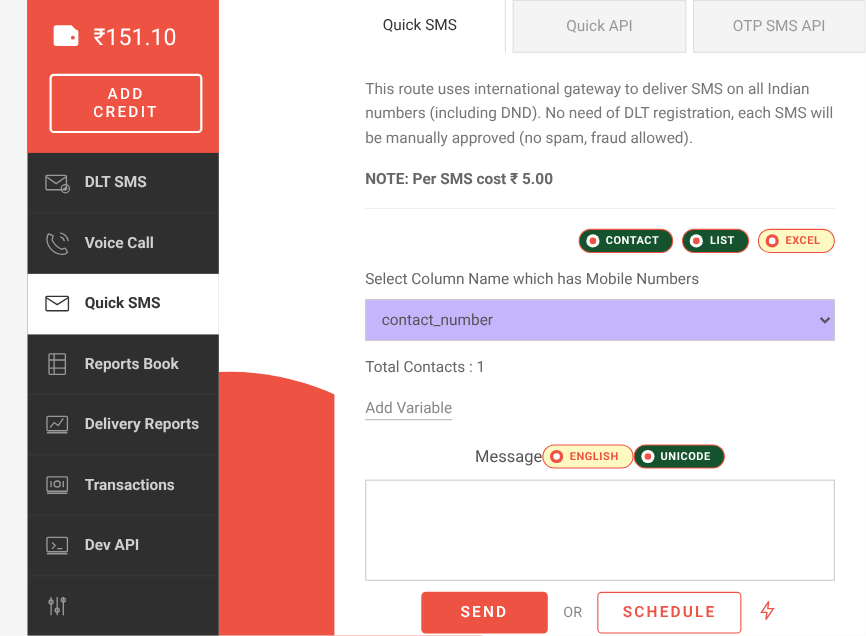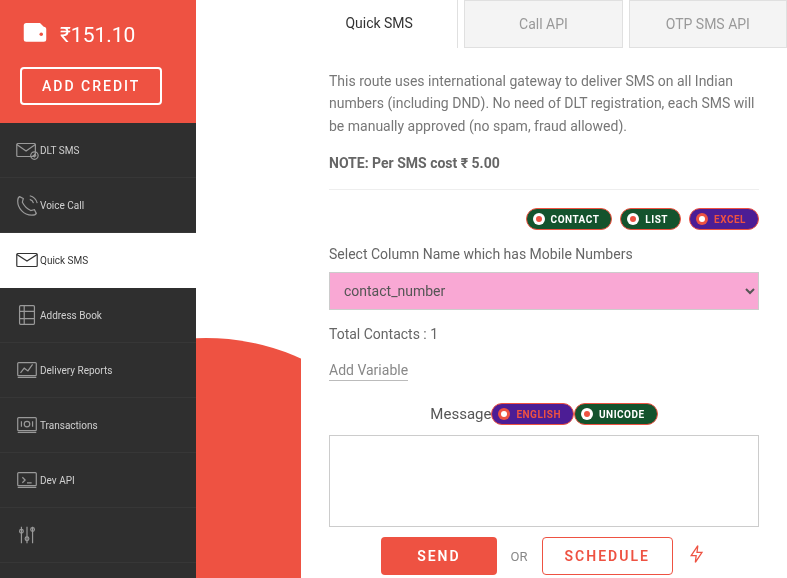--- a/index.html
+++ b/index.html
@@ -1,27 +1,27 @@
 <!DOCTYPE html>
 <html><head>
 <meta charset="utf-8">
 <style>
 * { margin: 0; padding: 0; box-sizing: border-box; font-family: -apple-system, BlinkMacSystemFont, "Segoe UI", Roboto, Arial, sans-serif; }
 body { background: #f5f5f5; width: 787px; height: 578px; overflow: hidden; position: relative; }
 .container { display: flex; height: 100%; }
 
-.sidebar { width: 196px; background: #2f2f2f; display: flex; flex-direction: column; flex-shrink: 0; }
+.sidebar { width: 174px; background: #2f2f2f; display: flex; flex-direction: column; flex-shrink: 0; margin-left: 25px; }
 .wallet-section { background: #ee5242; padding: 18px 15px 18px 20px; }
 .balance-row { display: flex; align-items: center; gap: 10px; margin-bottom: 15px; }
 .wallet-icon svg { width: 30px; height: 30px; fill: #fff; }
 .balance-text { color: #fff; font-size: 21px; font-weight: 400; }
 .add-credit-btn { border: 2px solid #fff; color: #fff; background: transparent; padding: 9px 20px; font-size: 14px; letter-spacing: 2px; border-radius: 4px; cursor: pointer; font-weight: 500; }
 
 .nav-list { list-style: none; flex: 1; }
-.nav-item { display: flex; align-items: center; gap: 0; padding: 14px 14px; color: #d0d0d0; font-size: 10px; cursor: pointer; border-bottom: 1px solid rgba(255,255,255,0.04); }
+.nav-item { display: flex; align-items: center; gap: 12px; padding: 14px 14px; color: #d0d0d0; font-size: 14px; cursor: pointer; border-bottom: 1px solid rgba(255,255,255,0.04); font-weight: bold; }
 .nav-item.active { background: #fff; color: #333; }
 .nav-icon { width: 26px; height: 26px; display: flex; align-items: center; justify-content: center; flex-shrink: 0; }
 .nav-icon svg { width: 26px; height: 26px; stroke: #999; fill: none; stroke-width: 1.3; }
 .nav-item.active .nav-icon svg { stroke: #333; }
 
 .main-area { flex: 1; position: relative; background: #fff; overflow: hidden; }
 .red-circle { position: absolute; left: -220px; bottom: -220px; width: 460px; height: 460px; border-radius: 50%; background: #ee5242; z-index: 0; }
 .content-card { position: relative; z-index: 1; background: #fff; margin-left: 105px; margin-right: 0; height: 100%; overflow: hidden; }
 
 .tabs-row { display: flex; }
@@ -29,29 +29,29 @@
 .tab.active { background: #fff; color: #333; border-bottom: none; border-top: none; border-left: none; }
 .tab + .tab { margin-left: 6px; }
 
 .panel-body { padding: 22px 28px 10px 28px; }
 .route-desc { color: #777; font-size: 14px; line-height: 1.6; margin-bottom: 18px; }
 .note-line { color: #666; font-size: 14px; font-weight: 700; margin-bottom: 18px; }
 .divider { border: none; border-top: 1px solid #eee; margin-bottom: 18px; }
 
 .pill-row { display: flex; gap: 8px; justify-content: flex-end; margin-bottom: 16px; }
 .pill { display: inline-flex; align-items: center; gap: 6px; background: #14532d; color: #fff; font-size: 10px; font-weight: 700; letter-spacing: 0.5px; padding: 4px 12px 4px 6px; border-radius: 12px; border: 1px solid #ee5242; cursor: pointer; }
-.pill.outline { background: #4c1d95; color: #ee5242; }
+.pill.outline { background: #fef9c3; color: #ee5242; }
 .radio-dot { width: 12px; height: 12px; border-radius: 50%; background: #fff; display: inline-block; }
 .pill.outline .radio-dot { background: #ee5242; position: relative; }
 .pill.outline .radio-dot::after { content:""; position:absolute; inset:3px; background:#fff; border-radius:50%; }
 .pill:not(.outline) .radio-dot { position: relative; }
 .pill:not(.outline) .radio-dot::after { content:""; position:absolute; inset:3px; background:#ee5242; border-radius:50%; }
 
 .field-label { color: #666; font-size: 14px; margin-bottom: 10px; }
-.select-box { width: 100%; padding: 9px 10px; border: 1px solid #ccc; font-size: 14px; color: #555; margin-bottom: 16px; background: #f9a8d4; }
+.select-box { width: 100%; padding: 9px 10px; border: 1px solid #ccc; font-size: 14px; color: #555; margin-bottom: 16px; background: #c4b5fd; }
 .contacts-count { color: #666; font-size: 14px; margin-bottom: 18px; }
 .add-variable { color: #888; font-size: 14px; text-decoration: none; border-bottom: 1px solid #bbb; padding-bottom: 2px; display: inline-block; margin-bottom: 22px; cursor: pointer; }
 
 .message-header { display: flex; justify-content: center; align-items: center; margin-bottom: 10px; }
 .message-label { color: #555; font-size: 15px; }
 .lang-pills { display: flex; gap: 0; }
 .message-textarea { width: 100%; height: 92px; border: 1px solid #ccc; padding: 8px; font-size: 14px; resize: none; margin-bottom: 6px; }
 .sms-count { text-align: right; color: #888; font-size: 13px; margin-bottom: 14px; }
 
 .action-row { display: flex; align-items: center; gap: 14px; justify-content: center; }
@@ -108,21 +108,21 @@
           </span>
         <span>Quick SMS</span>
       </li>
       <li class="nav-item">
         <span class="nav-icon">
             <svg viewBox="0 0 28 28">
               <rect x="6" y="4" width="16" height="20" rx="1"></rect>
               <path d="M6 10h16M6 18h16M11 4v20"></path>
             </svg>
           </span>
-        <span>Address Book</span>
+        <span>Reports Book</span>
       </li>
       <li class="nav-item">
         <span class="nav-icon">
             <svg viewBox="0 0 28 28">
               <rect x="4" y="6" width="20" height="14" rx="1"></rect>
               <path d="M7 17l4-5 4 3 5-7M4 22h20"></path>
             </svg>
           </span>
         <span>Delivery Reports</span>
       </li>
@@ -159,21 +159,21 @@
       </li>
     </ul>
   </aside>
 
   <main class="main-area">
     <div class="red-circle"></div>
     <div class="content-card">
 
       <div class="tabs-row">
         <div class="tab active">Quick SMS</div>
-        <div class="tab">Call API</div>
+        <div class="tab">Quick API</div>
         <div class="tab">OTP SMS API</div>
       </div>
 
       <div class="panel-body">
         <p class="route-desc">This route uses international gateway to deliver SMS on all Indian numbers (including DND). No need of DLT registration, each SMS will be manually approved (no spam, fraud allowed).</p>
         <p class="note-line">NOTE: Per SMS cost ₹ 5.00</p>
         <hr class="divider">
 
         <div class="pill-row">
           <span class="pill">

